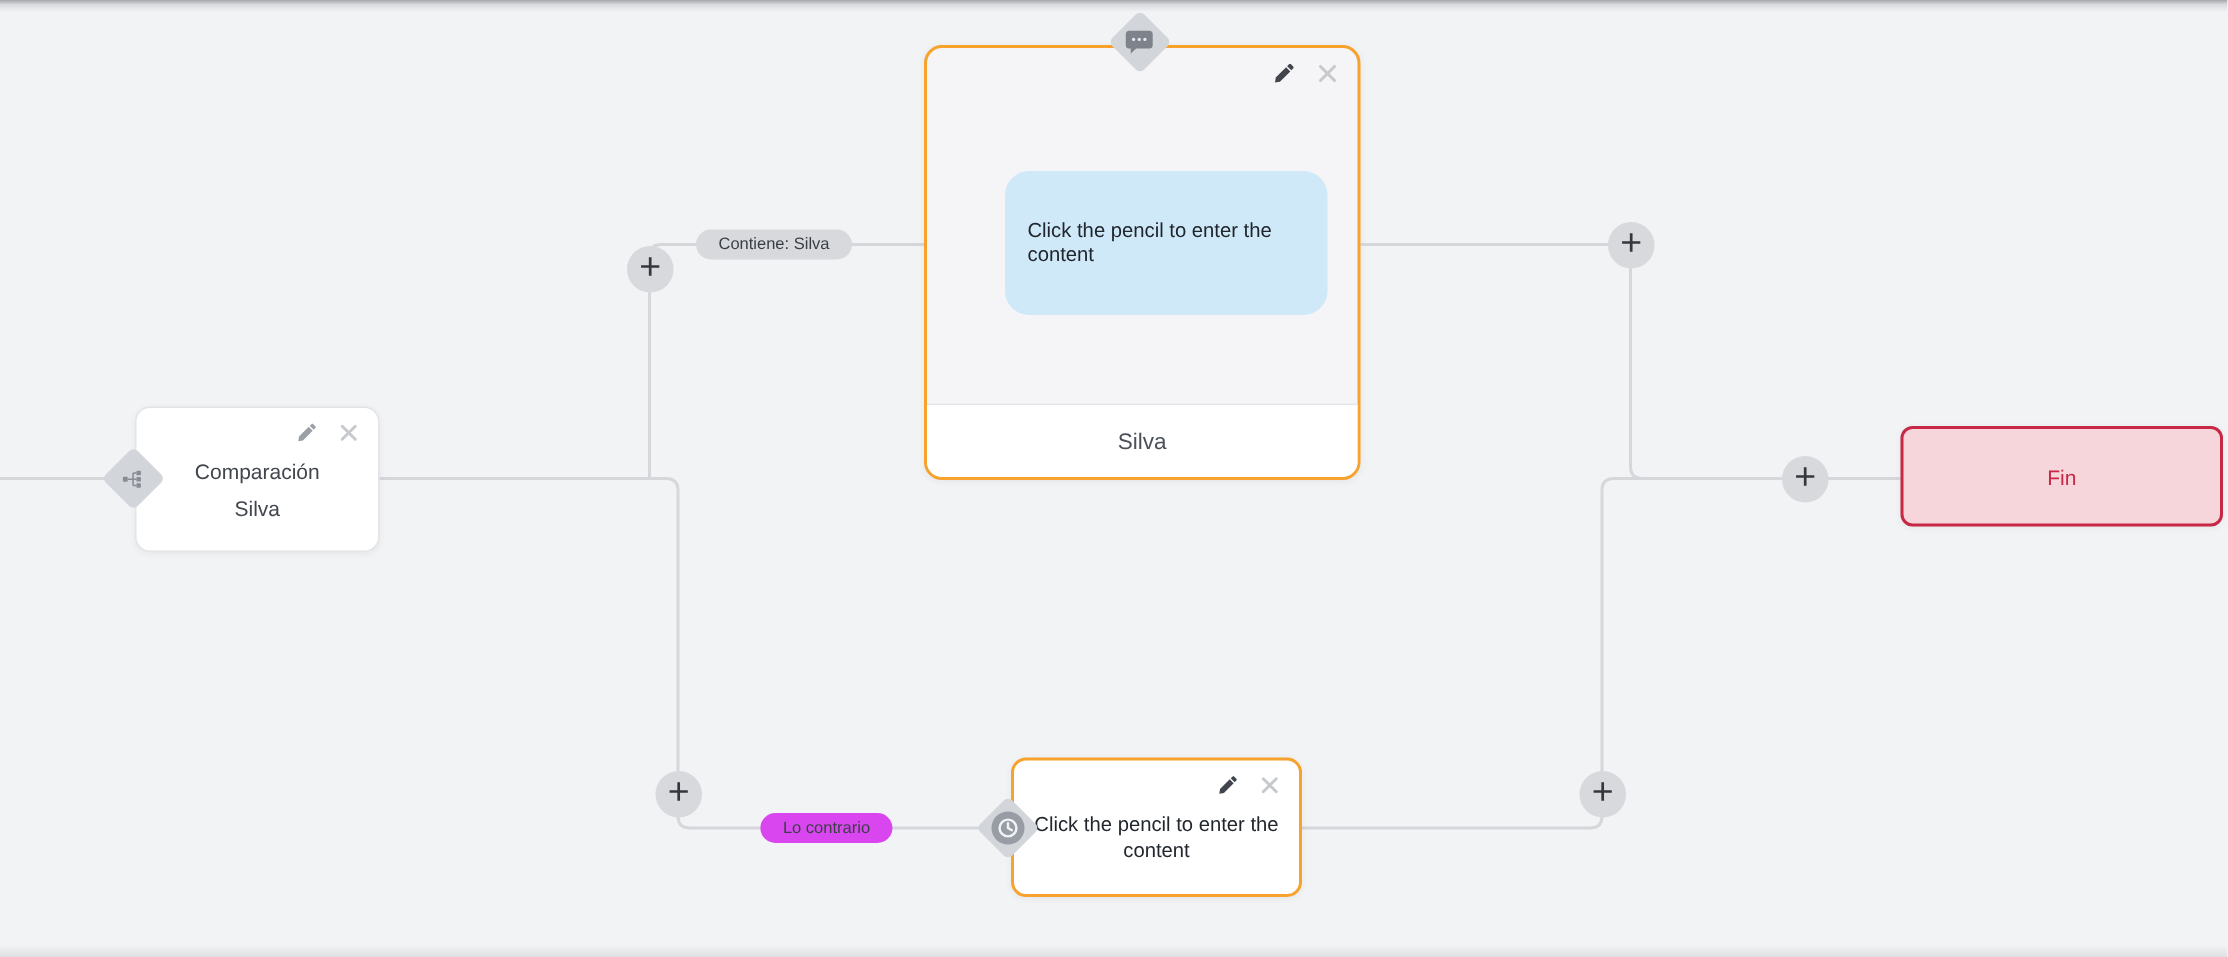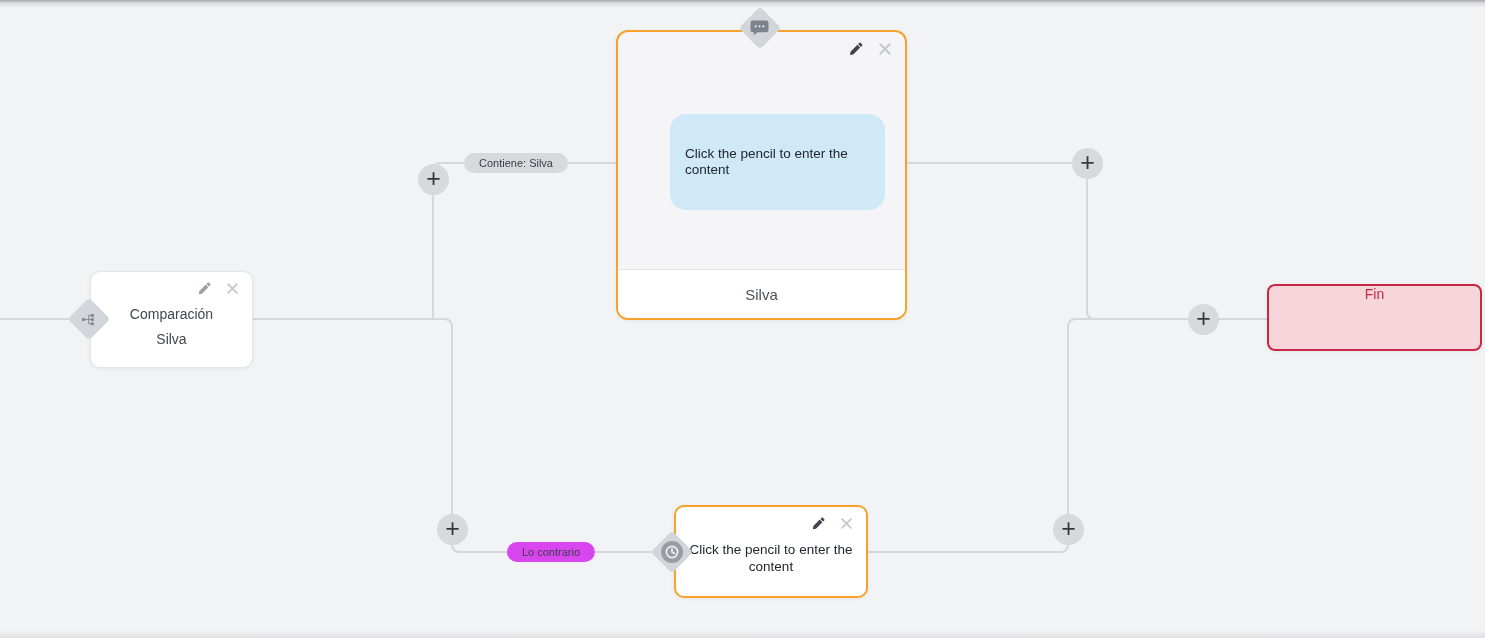--- a/index.html
+++ b/index.html
@@ -23,21 +23,21 @@
     display:flex;align-items:center;padding:0 15px;}
   .message-bubble span{font-size:13.5px;line-height:16.5px;color:#20262e;text-align:left;}
   .message-footer{position:absolute;left:0;right:0;bottom:0;height:49px;background:#ffffff;border-top:1px solid #e3e4e7;
     border-radius:0 0 10px 10px;display:flex;align-items:center;justify-content:center;font-size:15px;color:#4b5058;}
 
   .wait-node{left:674px;top:505px;width:194px;height:93px;background:#ffffff;border:2px solid #f6a22c;
     display:flex;align-items:center;justify-content:center;padding-top:14px;}
   .wait-text{width:172px;font-size:13.5px;line-height:16.5px;color:#22272e;text-align:center;}
 
   .end-node{left:1267px;top:284px;width:215px;height:67px;background:#f7d6db;border:2px solid #c62845;border-radius:8px;
-    display:flex;justify-content:center;font-size:14px;color:#c62845;}
+    display:flex;align-items:center;justify-content:center;font-size:14px;color:#c62845;}
 
   
   .diamond{position:absolute;width:30px;height:30px;background:#d2d5da;border-radius:4px;transform:rotate(45deg);z-index:3;}
   .diamond-icon{position:absolute;z-index:4;display:flex;align-items:center;justify-content:center;}
 
   
   .plus-btn{position:absolute;width:31px;height:31px;border-radius:50%;background:#d7d9dd;z-index:4;border:none;cursor:pointer;
     display:flex;align-items:center;justify-content:center;font-size:25px;font-weight:400;color:#34373d;line-height:27px;padding:0 0 2px 0;}
 
   

